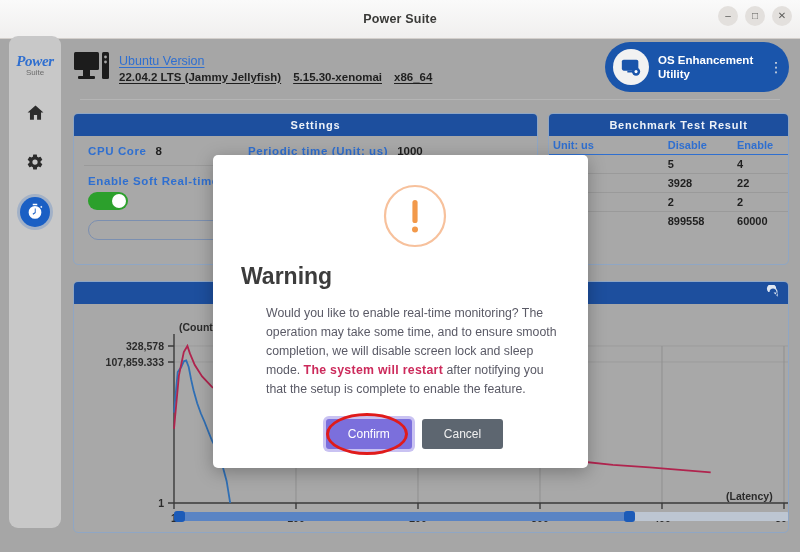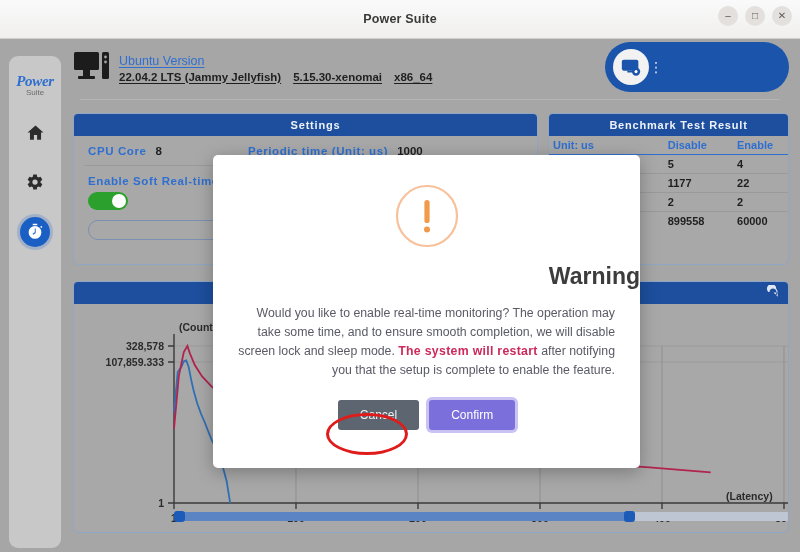--- a/index.html
+++ b/index.html
@@ -33,21 +33,21 @@
   }
   .wbtn {
     width: 20px; height: 20px; border-radius: 50%;
     background: #e3e0dd;
     display: flex; align-items: center; justify-content: center;
     color: #5c5c5a; font-size: 10px; line-height: 1;
   }
 
   
   .sidebar {
-    position: absolute; left: 9px; top: 56px;
+    position: absolute; left: 9px; top: 36px;
     width: 52px; height: 492px;
     background: #c8c8c8; border-radius: 9px;
     display: flex; flex-direction: column; align-items: center;
   }
   .brand { margin-top: 17px; text-align: center; }
   .brand .b1 {
     font-family: "Liberation Serif", serif;
     font-style: italic; font-weight: bold;
     font-size: 15px; color: #2f6fd0; letter-spacing: -.3px;
   }
@@ -171,24 +171,25 @@
     border-radius: 5px; background: #5a84c4;
   }
   .rangebar .h {
     position: absolute; top: -1px; width: 11px; height: 11px;
     border-radius: 3px; background: #1c5bb8;
   }
 
   
   .modal {
     position: absolute; left: 213px; top: 155px;
-    width: 427px; height: 313px;
+    width: 375px; height: 313px;
     background: #fff; border-radius: 5px;
     box-shadow: 0 4px 18px rgba(0,0,0,.28);
-    text-align: right;
+    text-align: left;
+    padding-left: 28px;
   }
   .warn-ico { margin: 28px auto 0 auto; width: 66px; height: 66px; }
   .warn-title {
     margin-top: 14px; font-size: 23px; font-weight: bold; color: #3c3c3c;
   }
   .warn-body {
     margin: 14px 25px 0 25px; font-size: 12.3px; line-height: 1.55;
     color: #5a5a66;
   }
   .warn-body b { color: #cc2a5b; font-weight: bold; letter-spacing: .3px; }
@@ -273,20 +274,21 @@
     </div>
     <div class="osbtn">
       <div class="circ">
         <svg width="22" height="22" viewBox="0 0 24 24" fill="currentColor">
           <rect x="2" y="4" width="18" height="12" rx="2"></rect>
           <rect x="8" y="16" width="6" height="2"></rect>
           <circle cx="17.5" cy="17" r="4.5"></circle>
           <circle cx="17.5" cy="17" r="1.7" fill="#fff"></circle>
         </svg>
       </div>
+      <div class="lbl">OS Enhancement Utility</div>
       <div class="dots">⋮</div>
     </div>
   </div>
   <div class="hr"></div>
 
   <div class="panel" id="settings-panel">
     <div class="panel-head">
       <span class="ph-title">Settings</span>
     </div>
     <div class="sp-row">
@@ -318,21 +320,21 @@
         </tr>
       </thead>
       <tbody>
         <tr>
           <td class="c0"></td>
           <td class="c1 num">5</td>
           <td class="c2 num">4</td>
         </tr>
         <tr>
           <td class="c0"></td>
-          <td class="c1 num">1177</td>
+          <td class="c1 num">3928</td>
           <td class="c2 num">22</td>
         </tr>
         <tr>
           <td class="c0"></td>
           <td class="c1 num">2</td>
           <td class="c2 num">2</td>
         </tr>
         <tr>
           <td class="c0">l</td>
           <td class="c1 num">899558</td>
@@ -407,19 +409,19 @@
         <circle cx="33" cy="33" r="30" fill="none" stroke="#f7c19c" stroke-width="2.2"></circle>
         <rect x="30.4" y="17" width="5.2" height="23" rx="2.6" fill="#f2994a"></rect>
         <circle cx="33" cy="46.5" r="3" fill="#f2994a"></circle>
       </svg>
     </div>
     <div class="warn-title">Warning</div>
     <div class="warn-body">
       <span>Would you like to enable real-time monitoring? The operation may take some time, and to ensure smooth completion, we will disable screen lock and sleep mode. </span><b>The system will restart</b><span> after notifying you that the setup is complete to enable the feature.</span>
     </div>
     <div class="btnrow">
+      <div class="btn btn-confirm">Confirm</div>
       <div class="btn btn-cancel">Cancel</div>
-      <div class="btn btn-confirm">Confirm</div>
     </div>
   </div>
   <div class="hl-ellipse"></div>
 
 </div>
 
 </body></html>

